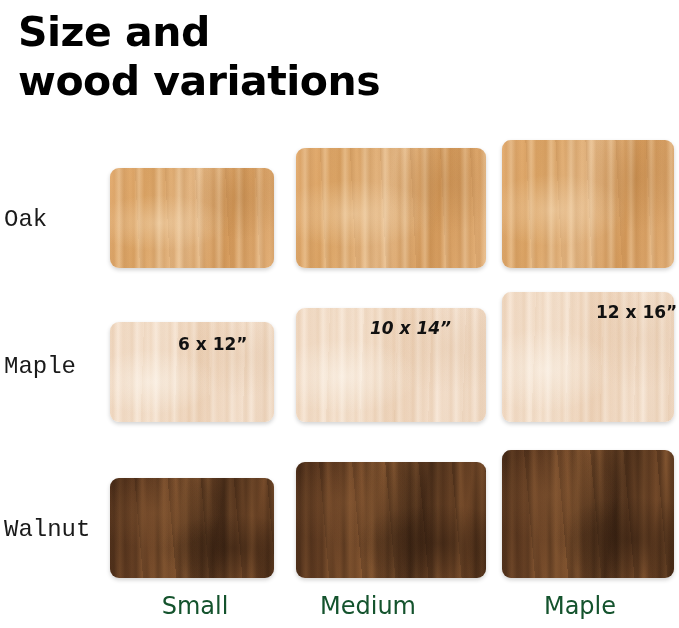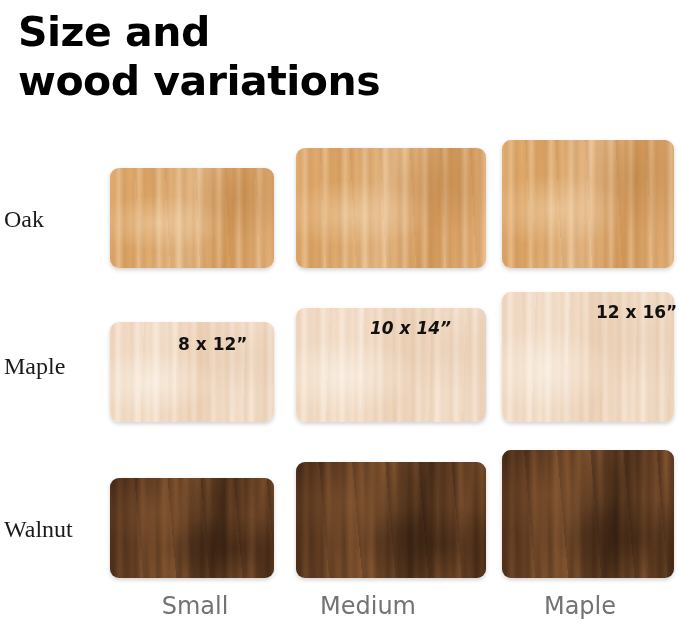--- a/index.html
+++ b/index.html
@@ -33,36 +33,36 @@
     font-size: 41px;
     line-height: 49px;
     letter-spacing: -0.5px;
     color: #000000;
     white-space: pre-line;
   }
 
   
   .row-label {
     position: absolute;
-    font-family: Liberation Serif, serif;
+    font-family: Liberation Mono, monospace;
     font-size: 24px;
     color: #1a1a1a;
     letter-spacing: 0px;
   }
   .row-label.oak    { left: 4px;  top: 206px; }
   .row-label.maple  { left: 4px;  top: 353px; }
   .row-label.walnut { left: 4px;  top: 516px; }
 
   
   .col-label {
     position: absolute;
     top: 592px;
     font-family: "DejaVu Sans", sans-serif;
     font-size: 24px;
-    color: #737373;
+    color: #14532d;
     text-align: center;
   }
   .col-label.small  { left: 110px; width: 170px; }
   .col-label.medium { left: 278px; width: 180px; }
   .col-label.large  { left: 495px; width: 170px; }
 
   
   .board {
     position: absolute;
     border-radius: 9px;
@@ -196,21 +196,21 @@
   <div class="board b-map-s">
     <div class="grain maple"></div>
   </div>
   <div class="board b-map-m">
     <div class="grain maple"></div>
   </div>
   <div class="board b-map-l">
     <div class="grain maple"></div>
   </div>
 
-  <div class="dim-caption dim-small">8 x 12”</div>
+  <div class="dim-caption dim-small">6 x 12”</div>
   <div class="dim-caption dim-medium">10 x 14”</div>
   <div class="dim-caption dim-large">12 x 16”</div>
 
   <div class="board b-wal-s">
     <div class="grain walnut"></div>
   </div>
   <div class="board b-wal-m">
     <div class="grain walnut"></div>
   </div>
   <div class="board b-wal-l">

